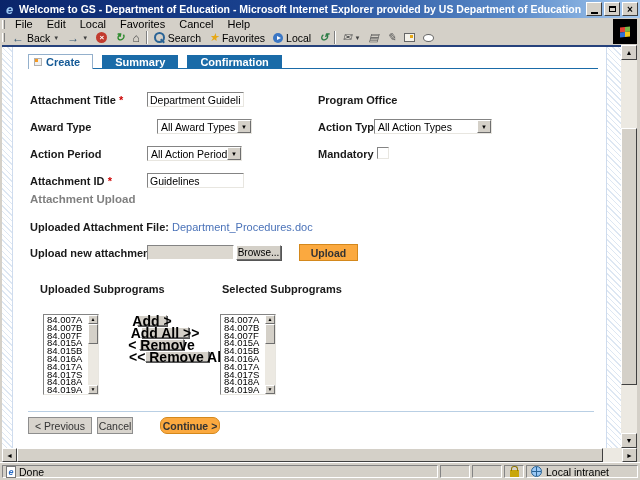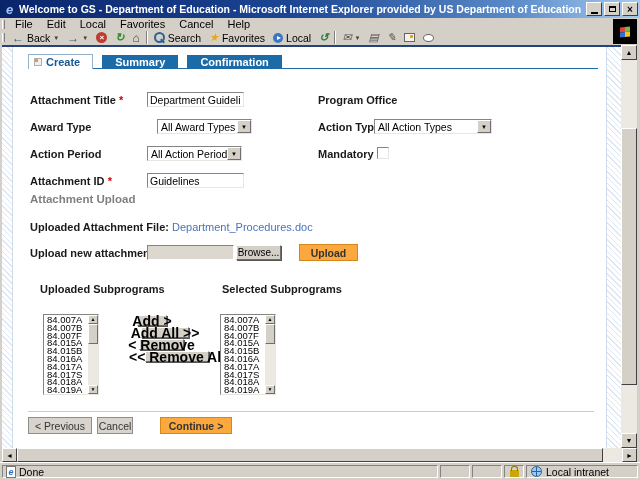--- a/index.html
+++ b/index.html
@@ -378,21 +378,21 @@
         <span class="lb-thumb"></span>
         <span class="sb-btn" style="bottom:0;">
             <i>▼</i>
           </span>
       </div>
     </div>
 
     <div class="divider" style="left:26px;top:364px;width:566px;"></div>
     <span class="btn-gray" style="left:26px;top:370px;width:64px;height:17px;">&lt; Previous</span>
     <span class="btn-gray" style="left:95px;top:370px;width:36px;height:17px;">Cancel</span>
-    <span class="btn-orange" style="left:158px;top:370px;width:72px;height:17px;">Continue &gt;</span>
+    <span class="btn-orange" style="left:158px;top:370px;width:60px;height:17px;border-radius:7px;">Continue &gt;</span>
   </div>
 
   <div class="vscroll">
     <span class="scr-btn v-up">
         <i>▲</i>
       </span>
     <span class="v-thumb"></span>
     <span class="scr-btn v-dn">
         <i>▼</i>
       </span>

